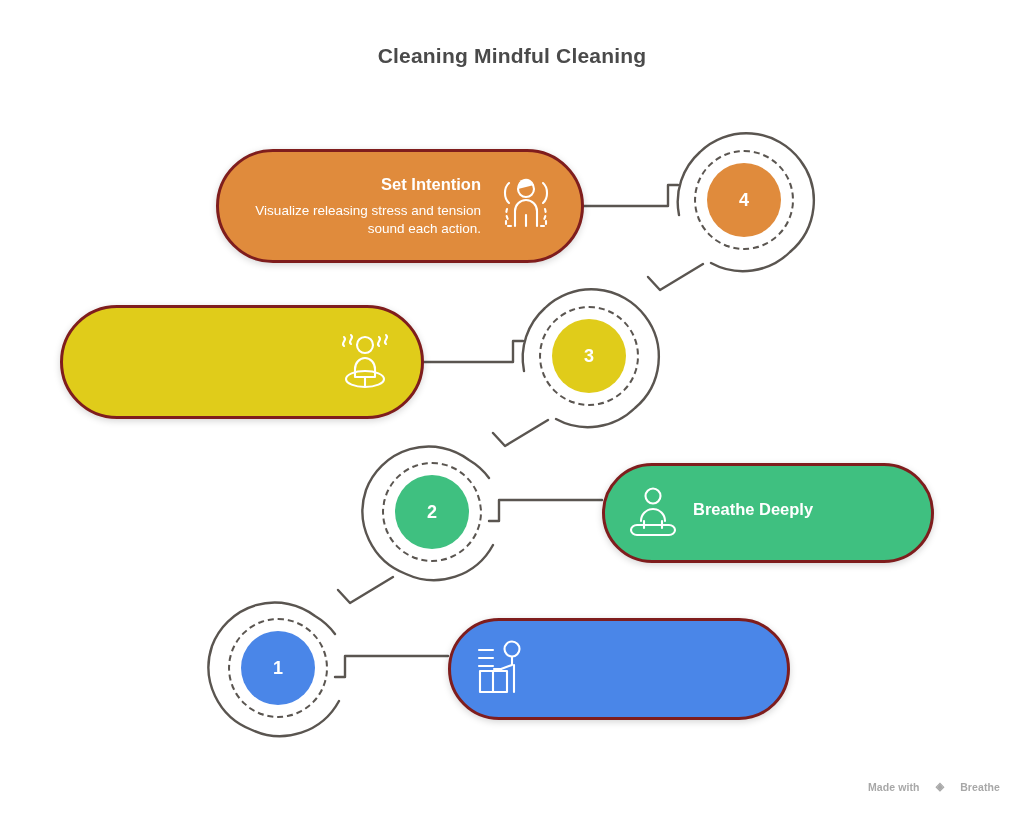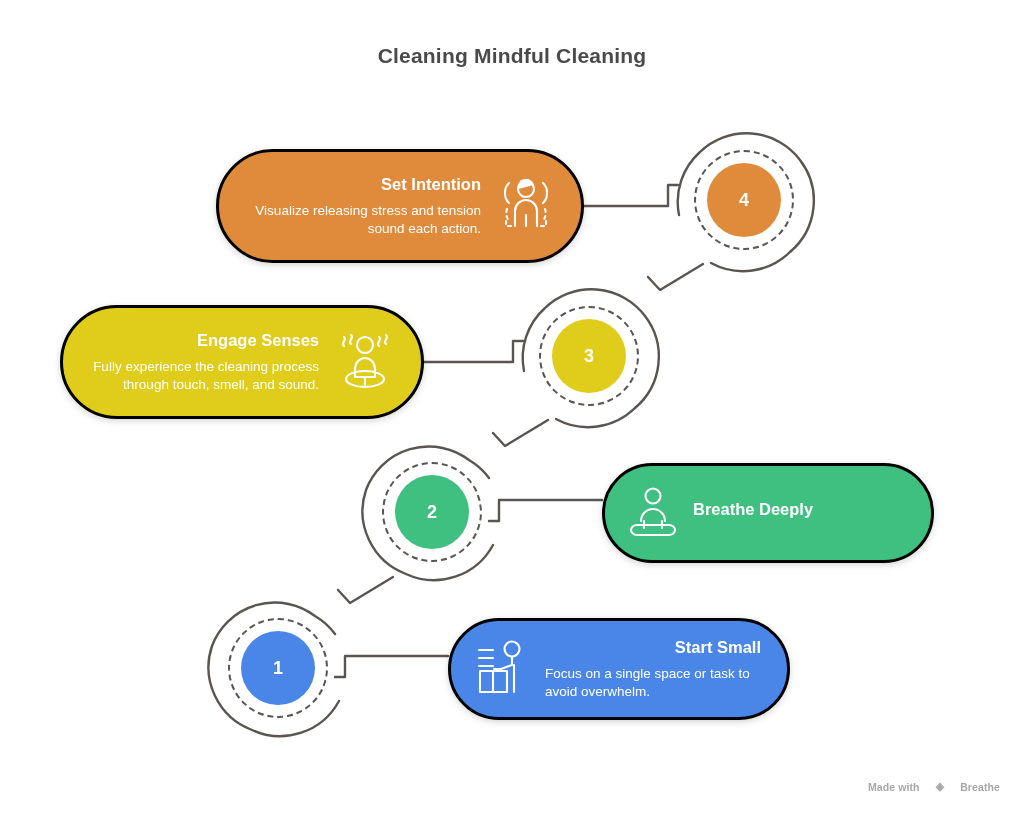--- a/index.html
+++ b/index.html
@@ -40,21 +40,21 @@
 
   
   .step-card {
     position: absolute;
     box-sizing: border-box;
     border-radius: 60px;
     display: flex;
     align-items: center;
     color: #ffffff;
     box-shadow: 0 2px 7px rgba(0,0,0,0.17);
-    border: 3px solid #000000;
+    border: 3px solid #7f1d1d;
   }
   .card-text {
     display: flex;
     flex-direction: column;
     justify-content: center;
   }
   .card-title {
     font-size: 16.5px;
     font-weight: bold;
     line-height: 1.25;
@@ -71,21 +71,21 @@
     align-items: center;
     justify-content: center;
   }
 
   
   .card-right-text  { justify-content: flex-end; padding: 16px 22px 16px 26px; }
   .card-right-text .card-text { text-align: right; align-items: flex-end; }
   .card-right-text .card-icon { margin-left: 12px; }
 
   .card-left-text  { justify-content: flex-start; padding: 16px 26px 16px 22px; }
-  .card-left-text .card-text { text-align: left; align-items: flex-end; }
+  .card-left-text .card-text { text-align: left; align-items: flex-start; }
   .card-left-text .card-icon { margin-right: 14px; }
 
   
   .node {
     position: absolute;
     width: 74px;
     height: 74px;
     border-radius: 50%;
     display: flex;
     align-items: center;
@@ -193,24 +193,20 @@
         <path d="M13 48 v5 h5" stroke-dasharray="3 4"></path>
         <path d="M53 48 v5 h-5" stroke-dasharray="3 4"></path>
       </svg>
     </div>
   </div>
   <div class="node" style="left:707px; top:163px; background:#E08B3C;">
     <span>4</span>
   </div>
 
   <div class="step-card card-right-text" style="left:60px; top:305px; width:364px; height:114px; background:#E0CC1A;">
-    <div class="card-text">
-      <div class="card-title">Engage Senses</div>
-      <div class="card-desc">Fully experience the cleaning process through touch, smell, and sound.</div>
-    </div>
     <div class="card-icon">
       <svg width="68" height="62" viewBox="0 0 68 62" fill="none" stroke="#ffffff" stroke-width="2.1" stroke-linecap="round" stroke-linejoin="round">
         <circle cx="34" cy="14" r="8"></circle>
         <path d="M24 38 a10 11 0 0 1 20 0 v8 h-20 z"></path>
         <path d="M34 46 v9"></path>
         <ellipse cx="34" cy="48" rx="19" ry="8"></ellipse>
         <path d="M13 6 c4 3 -4 6 0 9 M20 4 c4 3 -4 6 0 9"></path>
         <path d="M48 6 c4 3 -4 6 0 9 M55 4 c4 3 -4 6 0 9"></path>
       </svg>
     </div>
@@ -241,24 +237,20 @@
       <svg width="58" height="62" viewBox="0 0 58 62" fill="none" stroke="#ffffff" stroke-width="2.1" stroke-linecap="round" stroke-linejoin="round">
         <circle cx="39" cy="11" r="7.5"></circle>
         <path d="M39 19 v8 l-11 4"></path>
         <path d="M28 31 h-7"></path>
         <path d="M41 27 v27"></path>
         <path d="M6 12 h14 M6 20 h14 M6 28 h14"></path>
         <rect x="7" y="33" width="27" height="21"></rect>
         <path d="M20 33 v21"></path>
       </svg>
     </div>
-    <div class="card-text">
-      <div class="card-title">Start Small</div>
-      <div class="card-desc">Focus on a single space or task to avoid overwhelm.</div>
-    </div>
   </div>
   <div class="node" style="left:241px; top:631px; background:#4A86E8;">
     <span>1</span>
   </div>
 
   <div id="watermark">
     <span>Made with</span>
     <span class="wm-mark">◈</span>
     <span>Breathe</span>
   </div>

